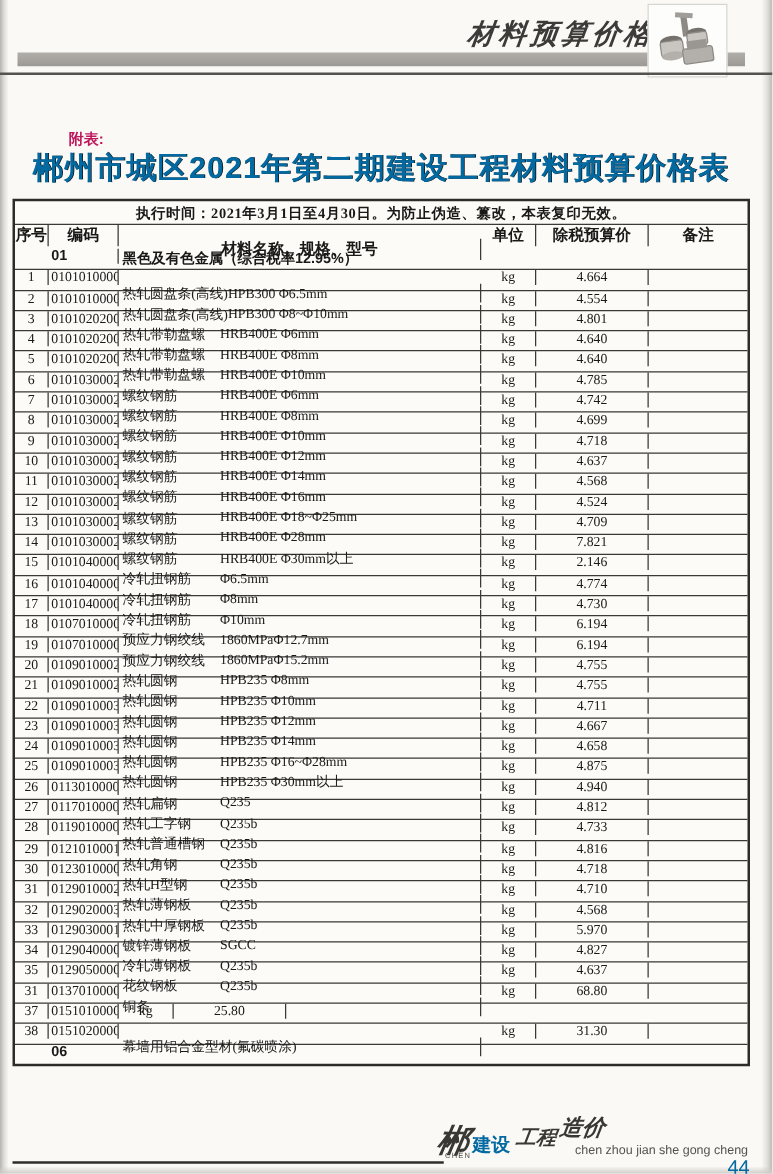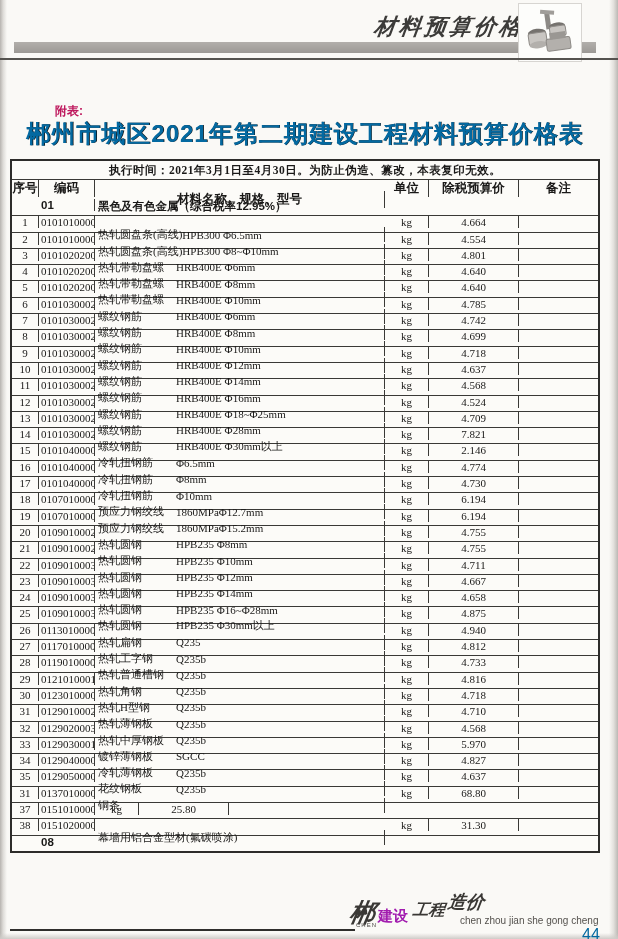--- a/index.html
+++ b/index.html
@@ -64,21 +64,21 @@
   .row-section .c-merged{flex:1;padding-left:3px;display:flex;align-items:center;border-right:none;}
   .name-main{display:inline-block;min-width:78px;}
   .name-spec{display:inline-block;}
 
   
   .footer-rule{position:absolute;left:10px;top:929px;width:345px;height:2px;background:#2f2e2c;}
   .footer{position:absolute;left:348px;top:882px;width:262px;height:52px;}
   .f-logo{position:absolute;left:2px;top:14px;font-family:"Liberation Serif",serif;
     font-style:italic;font-weight:bold;font-size:25px;color:#3a3835;transform:skewX(-10deg);}
   .f-logo-sub{position:absolute;left:8px;top:40px;font-size:6px;letter-spacing:1px;color:#4a4845;font-family:"Liberation Sans",sans-serif;}
-  .f-brand1{position:absolute;left:30px;top:25px;font-size:15px;font-weight:900;color:#a21caf;}
+  .f-brand1{position:absolute;left:30px;top:25px;font-size:15px;font-weight:900;color:#0369a1;}
   .f-brand2{position:absolute;left:65px;top:18px;font-size:16px;font-weight:bold;font-style:italic;
     font-family:"Liberation Serif",serif;color:#3a3835;transform:skewX(-8deg);}
   .f-brand3{position:absolute;left:100px;top:8px;font-size:18px;font-weight:bold;font-style:italic;
     font-family:"Liberation Serif",serif;color:#3a3835;transform:skewX(-8deg);}
   .f-pinyin{position:absolute;left:112px;top:33px;font-size:10px;color:#55524e;white-space:nowrap;}
   .f-page{position:absolute;left:234px;top:44px;font-size:16px;color:#0369a1;}
 </style>
 </head>
 <body>
 
@@ -575,21 +575,21 @@
       <span class="name-main">幕墙用铝合金型材(氟碳喷涂)</span>
       <span class="name-spec"></span>
     </div>
     <div class="tcell c-unit">kg</div>
     <div class="tcell c-price">31.30</div>
     <div class="tcell c-note"></div>
   </div>
 
   <div class="trow row-section">
     <div class="tcell c-seq"></div>
-    <div class="tcell c-code">08</div>
+    <div class="tcell c-code">06</div>
   </div>
 </div>
 </div>
 
 <div class="footer-rule"></div>
 <div class="footer">
   <span class="f-logo">郴</span>
   <span class="f-logo-sub">CHEN</span>
   <span class="f-brand1">建设</span>
   <span class="f-brand2">工程</span>

